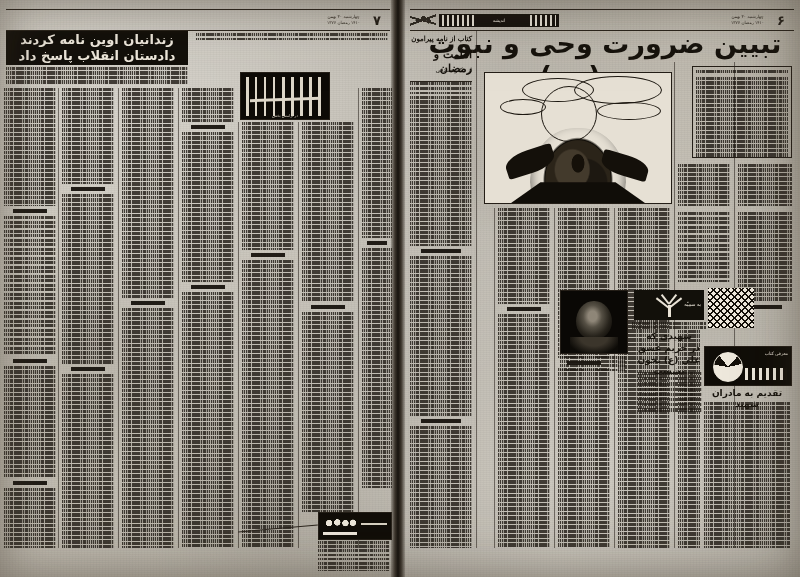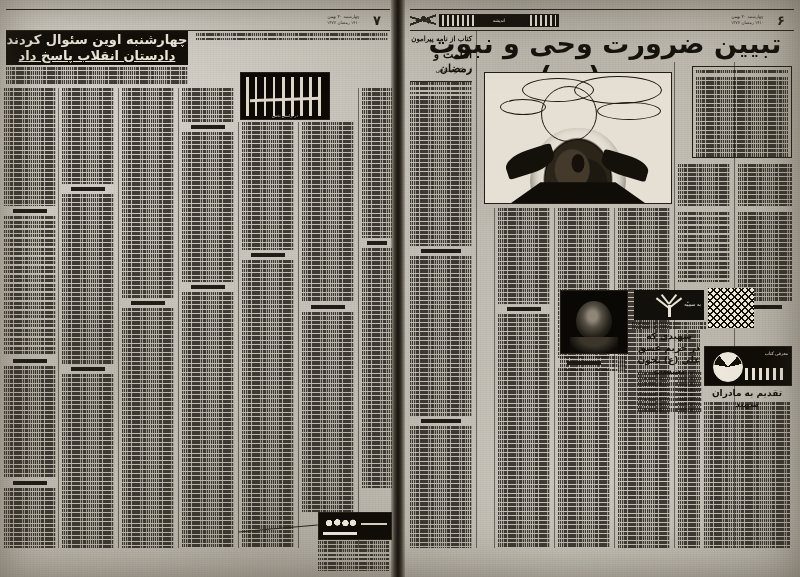--- a/index.html
+++ b/index.html
@@ -188,22 +188,22 @@
     <div class="masthead">
       <div class="pgnum">۷</div>
       <div class="dateblk">
         <div>چهارشنبه ۳۰ بهمن</div>
         <div>۱۴۱۰ رمضان ۱۳۷۷</div>
       </div>
       <div class="mast-spacer"></div>
     </div>
 
     <div class="hl-invert" style="position:absolute;left:6px;top:31px;width:182px;height:34px;padding-top:1px;box-sizing:border-box;">
-      <div style="font-size:13px;line-height:16px;">چهارشنبه اوین سئوال کردند</div>
-      <div style="font-size:13px;line-height:16px;text-decoration:underline;">دادستان انقلاب پاسخ داد</div>
+      <div style="font-size:13px;line-height:16px;">زندانیان اوین نامه کردند</div>
+      <div style="font-size:13px;line-height:16px;">دادستان انقلاب پاسخ داد</div>
     </div>
 
     <div class="col" style="left:6px;top:67px;width:182px;height:17px;">
       <div class="txt dense" style="height:100%;"></div>
     </div>
 
     <div style="position:absolute;left:196px;top:33px;width:192px;height:7px;">
       <div class="txt" style="height:7px;--lh:2.6px;--gap:2px;"></div>
     </div>
 

